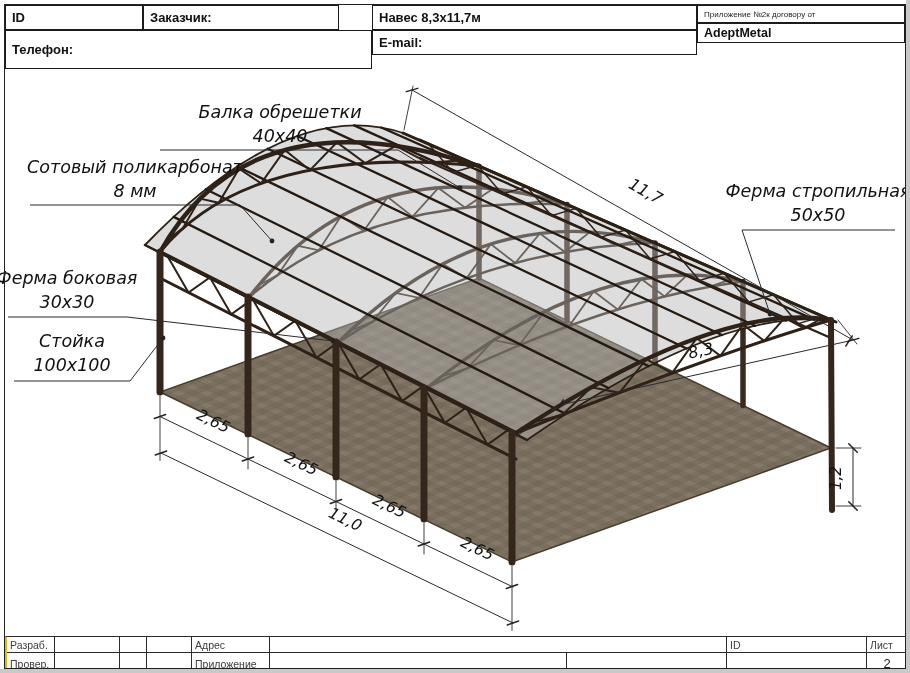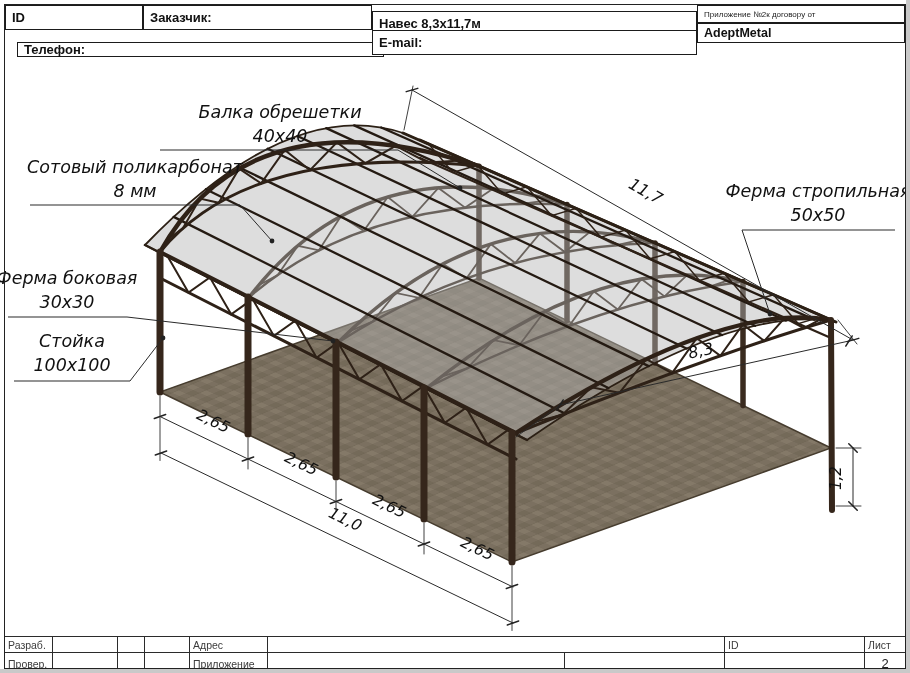--- a/index.html
+++ b/index.html
@@ -11,21 +11,21 @@
   .edge-r{position:absolute;right:0;top:0;width:4px;height:673px;background:#c9c9c9;}
   .edge-b{position:absolute;left:0;bottom:0;width:910px;height:4px;background:#c9c9c9;}
   .hcell{position:absolute;box-sizing:border-box;border:1.2px solid #1b1b1b;
        display:flex;align-items:center;padding-left:6px;background:#fff;}
   .bold13{font-weight:bold;font-size:13px;color:#111;}
   .note{font-size:8px;color:#222;font-weight:normal;}
   .company{font-weight:bold;font-size:12.5px;color:#111;}
   .fcell{box-sizing:border-box;border-right:1px solid #2b2b2b;border-bottom:1px solid #2b2b2b;
        font-size:10.5px;color:#3c3c3c;display:flex;align-items:center;padding-left:3px;
        overflow:hidden;white-space:nowrap;}
-  .frow{position:absolute;display:flex;border-left:1px solid #eab308;}
+  .frow{position:absolute;display:flex;border-left:3px solid #eab308;}
   .frow1{left:4px;top:636px;width:901px;height:16px;border-top:1px solid #2b2b2b;}
   .frow2{left:4px;top:652px;width:901px;height:24px;}
   .sheetnum{justify-content:center;padding-left:0;font-size:13px;color:#222;}
 </style>
 </head>
 <body>
 
 <svg id="drawing" viewBox="0 0 910 673" xmlns="http://www.w3.org/2000/svg">
     <defs>
       <pattern id="pav" width="15" height="15" patternUnits="userSpaceOnUse" patternTransform="matrix(0.92,0.40,-0.92,0.40,0,0)">
@@ -148,27 +148,27 @@
       <line x1="742" y1="230" x2="895" y2="230" stroke="#2a2a2a" stroke-width="1.1"></line>
       <line x1="742" y1="230" x2="770" y2="314" stroke="#2a2a2a" stroke-width="1"></line>
       <circle cx="770" cy="314" r="2.4" fill="#222"></circle>
     </g>
   </svg>
 
 <div>
   <div class="hcell bold13" style="left:5px;top:5px;width:138px;height:25px;">
       <span>ID</span>
     </div>
-  <div class="hcell bold13" style="left:143px;top:5px;width:229px;height:25px;">
+  <div class="hcell bold13" style="left:143px;top:5px;width:196px;height:25px;">
       <span>Заказчик:</span>
     </div>
-  <div class="hcell bold13" style="left:372px;top:11px;width:325px;height:25px;">
+  <div class="hcell bold13" style="left:372px;top:5px;width:325px;height:25px;">
       <span>Навес 8,3x11,7м</span>
     </div>
-  <div class="hcell bold13" style="left:17px;top:30px;width:367px;height:15px;margin-top:12px;">
+  <div class="hcell bold13" style="left:5px;top:30px;width:367px;height:39px;">
       <span>Телефон:</span>
     </div>
   <div class="hcell bold13" style="left:372px;top:30px;width:325px;height:25px;">
       <span>E-mail:</span>
     </div>
   <div class="hcell note" style="left:697px;top:5px;width:208px;height:18px;text-align:right;">
       <span>Приложение №2к договору от</span>
     </div>
   <div class="hcell company" style="left:697px;top:23px;width:208px;height:20px;">
       <span>AdeptMetal</span>

